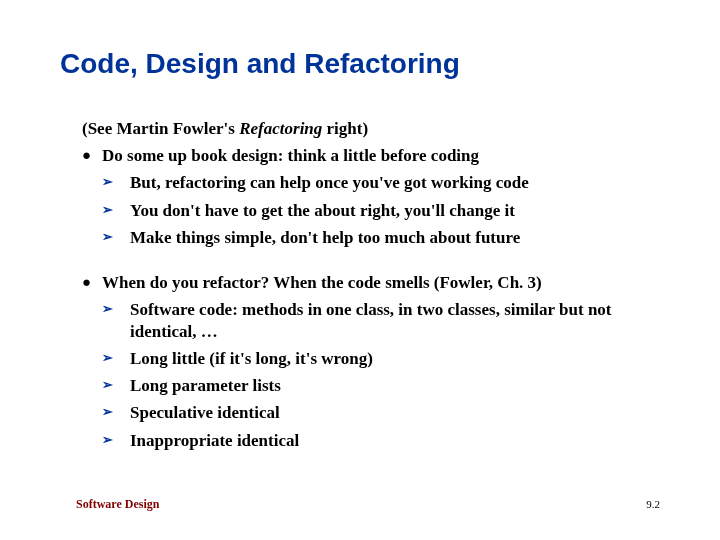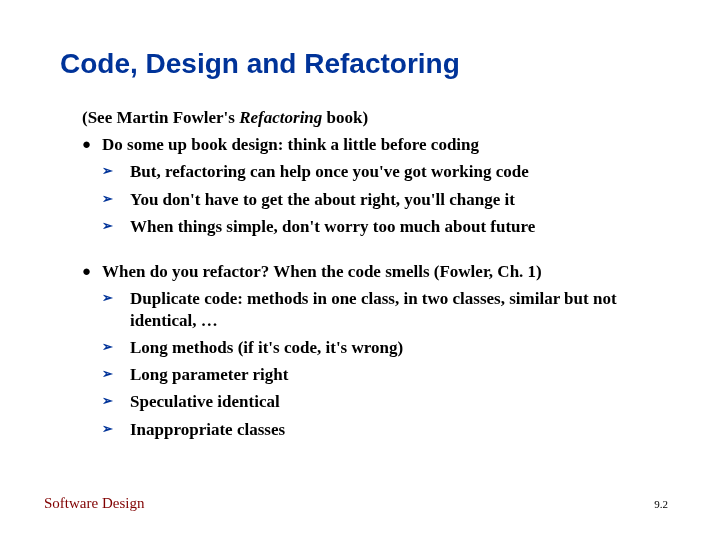--- a/index.html
+++ b/index.html
@@ -10,21 +10,21 @@
     font-family: "Times New Roman", Times, serif;
     color: #000;
     position: relative;
     padding: 48px 60px 40px 60px;
   }
   .title {
     font-family: Arial, Helvetica, sans-serif;
     font-weight: bold;
     font-size: 28px;
     color: #003399;
-    margin-bottom: 28px;
+    margin-bottom: 39px;
   }
   .intro {
     font-weight: bold;
     font-size: 17px;
     color: #000;
     margin-left: 22px;
     margin-bottom: 6px;
   }
   .intro .book { font-style: italic; }
   .content {
@@ -58,89 +58,89 @@
     width: 28px;
     flex-shrink: 0;
     color: #003399;
     font-size: 13px;
     line-height: 20px;
   }
   .sub-item .text { flex: 1; line-height: 1.25; }
   .spacer { height: 22px; }
   .footer-label {
     position: absolute;
-    left: 44px;
+    left: 76px;
     bottom: 28px;
-    font-weight: normal;
-    font-size: 15px;
+    font-weight: bold;
+    font-size: 12px;
     color: #800000;
   }
   .footer-page {
     position: absolute;
-    right: 52px;
+    right: 60px;
     bottom: 30px;
     font-size: 11px;
     color: #000;
   }
 </style>
 </head>
 <body>
 
 <div class="title">Code, Design and Refactoring</div>
 
 <div class="intro">
-  <span>(See Martin Fowler's </span><span class="book">Refactoring</span><span> book)</span>
+  <span>(See Martin Fowler's </span><span class="book">Refactoring</span><span> right)</span>
 </div>
 
 <div class="content">
 
   <div class="top-item">
     <span class="bullet">●</span>
     <span class="text">Do some up book design: think a little before coding</span>
   </div>
   <div class="sub-list">
     <div class="sub-item">
       <span class="arrow">➢</span>
       <span class="text">But, refactoring can help once you've got working code</span>
     </div>
     <div class="sub-item">
       <span class="arrow">➢</span>
       <span class="text">You don't have to get the about right, you'll change it</span>
     </div>
     <div class="sub-item">
       <span class="arrow">➢</span>
-      <span class="text">When things simple, don't worry too much about future</span>
+      <span class="text">Make things simple, don't help too much about future</span>
     </div>
   </div>
 
   <div class="spacer"></div>
 
   <div class="top-item">
     <span class="bullet">●</span>
-    <span class="text">When do you refactor? When the code smells (Fowler, Ch. 1)</span>
+    <span class="text">When do you refactor? When the code smells (Fowler, Ch. 3)</span>
   </div>
   <div class="sub-list">
     <div class="sub-item">
       <span class="arrow">➢</span>
-      <span class="text">Duplicate code: methods in one class, in two classes, similar but not identical, …</span>
+      <span class="text">Software code: methods in one class, in two classes, similar but not identical, …</span>
     </div>
     <div class="sub-item">
       <span class="arrow">➢</span>
-      <span class="text">Long methods (if it's code, it's wrong)</span>
+      <span class="text">Long little (if it's long, it's wrong)</span>
     </div>
     <div class="sub-item">
       <span class="arrow">➢</span>
-      <span class="text">Long parameter right</span>
+      <span class="text">Long parameter lists</span>
     </div>
     <div class="sub-item">
       <span class="arrow">➢</span>
       <span class="text">Speculative identical</span>
     </div>
     <div class="sub-item">
       <span class="arrow">➢</span>
-      <span class="text">Inappropriate classes</span>
+      <span class="text">Inappropriate identical</span>
     </div>
   </div>
 
 </div>
 
 <div class="footer-label">Software Design</div>
 <div class="footer-page">9.2</div>
 
 </body></html>

